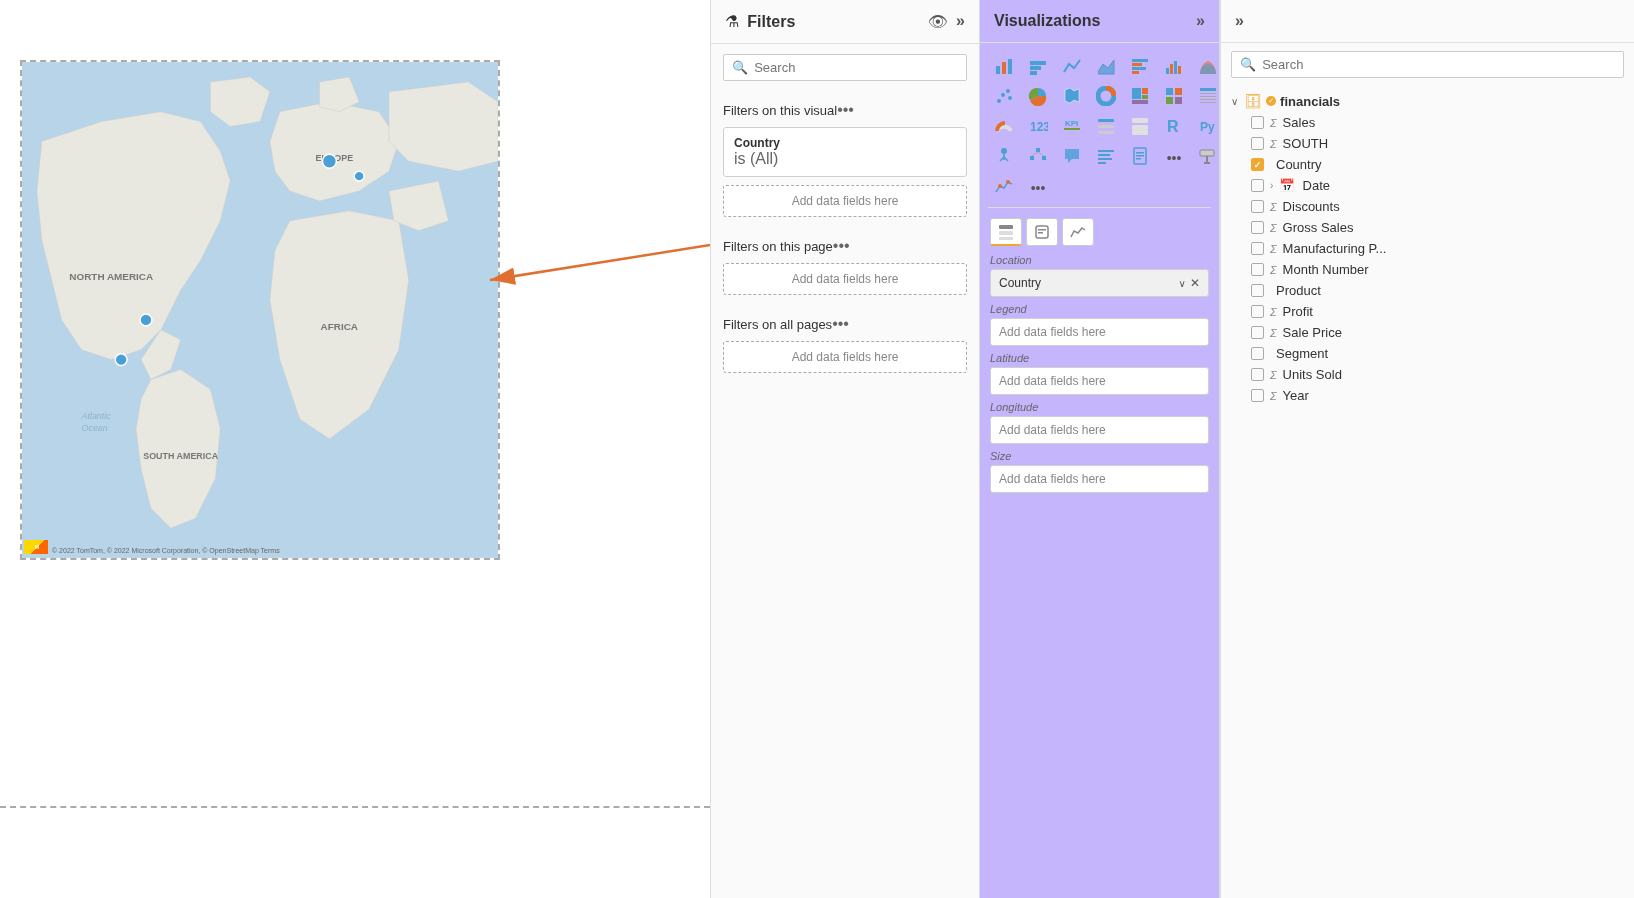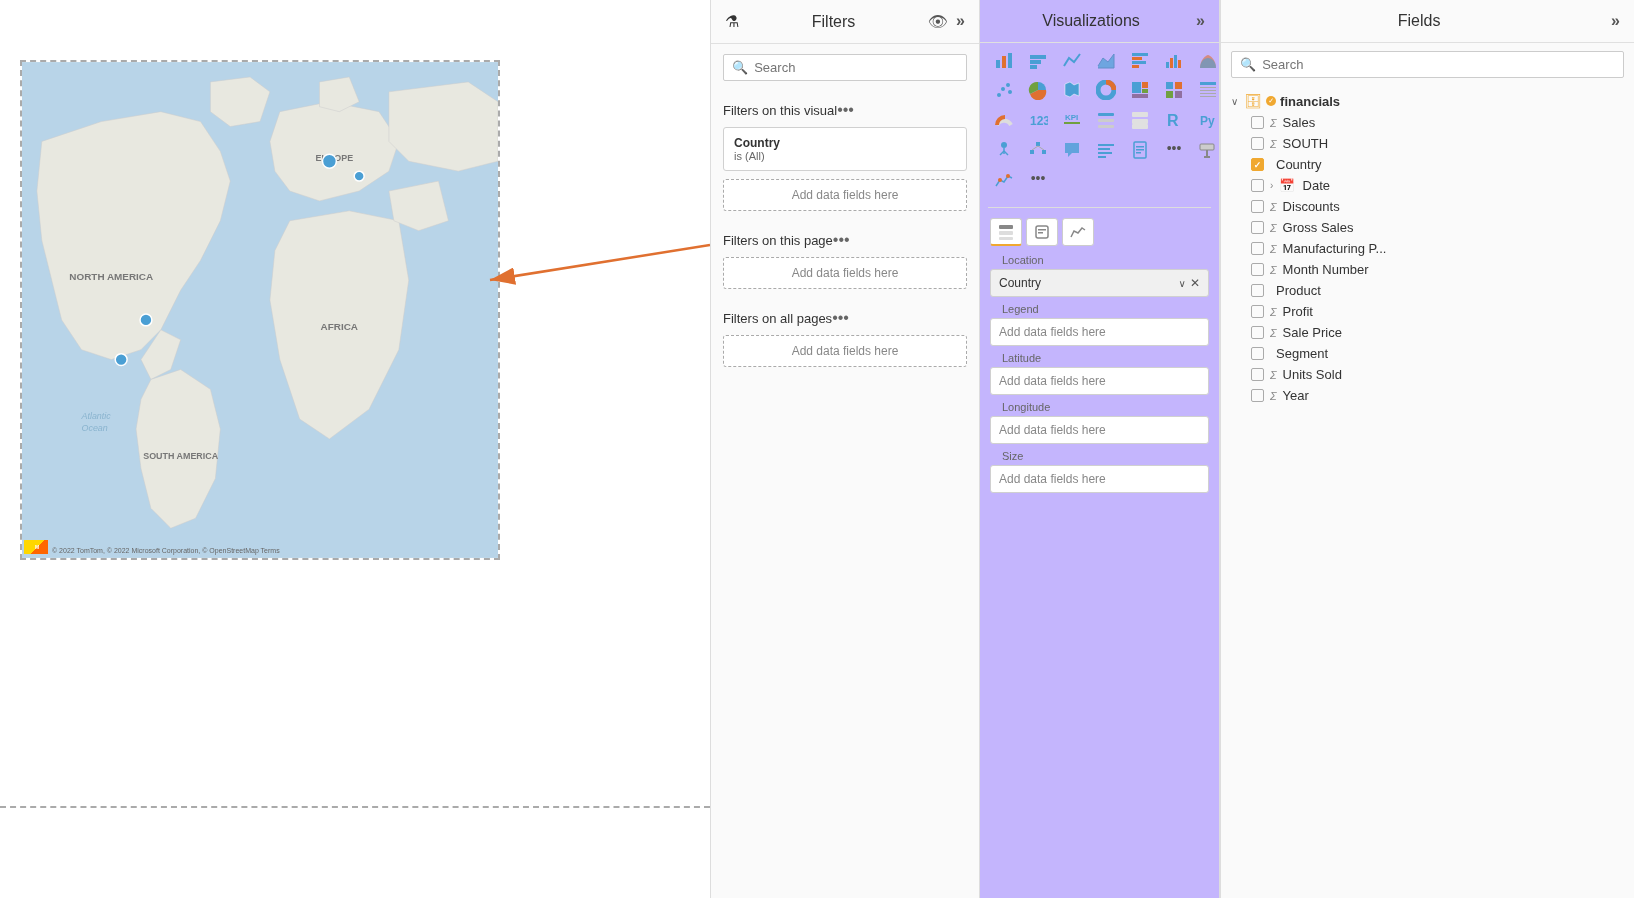--- a/index.html
+++ b/index.html
@@ -107,23 +107,22 @@
     .panel-header {
       display: flex;
       align-items: center;
       padding: 12px 14px;
       border-bottom: 1px solid #e0e0e0;
       gap: 8px;
     }
 
     .panel-header-title {
       font-size: 16px;
-      font-weight: 400;
+      font-weight: 700;
       flex: 1;
-      text-align: center;
     }
 
     .panel-header-icons {
       display: flex;
       gap: 8px;
       color: #555;
     }
 
     .search-box {
       margin: 10px 12px;
@@ -177,21 +176,21 @@
       padding: 8px 10px;
     }
 
     .filter-card-title {
       font-size: 12px;
       font-weight: 600;
       color: #333;
     }
 
     .filter-card-sub {
-      font-size: 11px;
+      font-size: 16px;
       color: #666;
     }
 
     .add-fields-btn {
       border: 1px dashed #aaa;
       border-radius: 3px;
       padding: 8px;
       text-align: center;
       color: #888;
       font-size: 12px;
@@ -215,21 +214,21 @@
       display: grid;
       grid-template-columns: repeat(7, 1fr);
       gap: 2px;
       padding: 6px 8px;
     }
 
     .viz-icon-btn {
       width: 32px;
       height: 28px;
       display: flex;
-      align-items: flex-start;
+      align-items: flex-end;
       justify-content: center;
       cursor: pointer;
       border-radius: 3px;
       border: 1px solid transparent;
       font-size: 16px;
     }
 
     .viz-divider {
       border: none;
       border-top: 1px solid #ddd;
@@ -259,21 +258,22 @@
       font-size: 14px;
     }
 
     .build-tab.active {
       border-bottom: 2px solid #f0a830;
     }
 
     .field-slot-label {
       font-size: 11px;
       color: #666;
-      margin: 6px 0 3px 12px;
+      margin: 6px 0 3px 0;
+      font-style: italic;
     }
 
     .field-slot {
       border: 1px solid #d0d0d0;
       border-radius: 3px;
       background: #fff;
       padding: 5px 8px;
       font-size: 12px;
       color: #888;
       min-height: 28px;
@@ -811,21 +811,20 @@
 
     <div class="field-slot-label">Size</div>
     <div class="field-slot">
       <span>Add data fields here</span>
     </div>
   </div>
 </div>
 
 <div class="fields-panel">
   <div class="panel-header">
-    <span class="panel-header-title">Fields</span>
     <div class="panel-header-icons">
       <span style="cursor:pointer; font-size:16px; font-weight:bold;">»</span>
     </div>
   </div>
 
   <div class="fields-search">
     <span style="color:#888; font-size:13px;">🔍</span>
     <input type="text" placeholder="Search" style="">
   </div>
 

